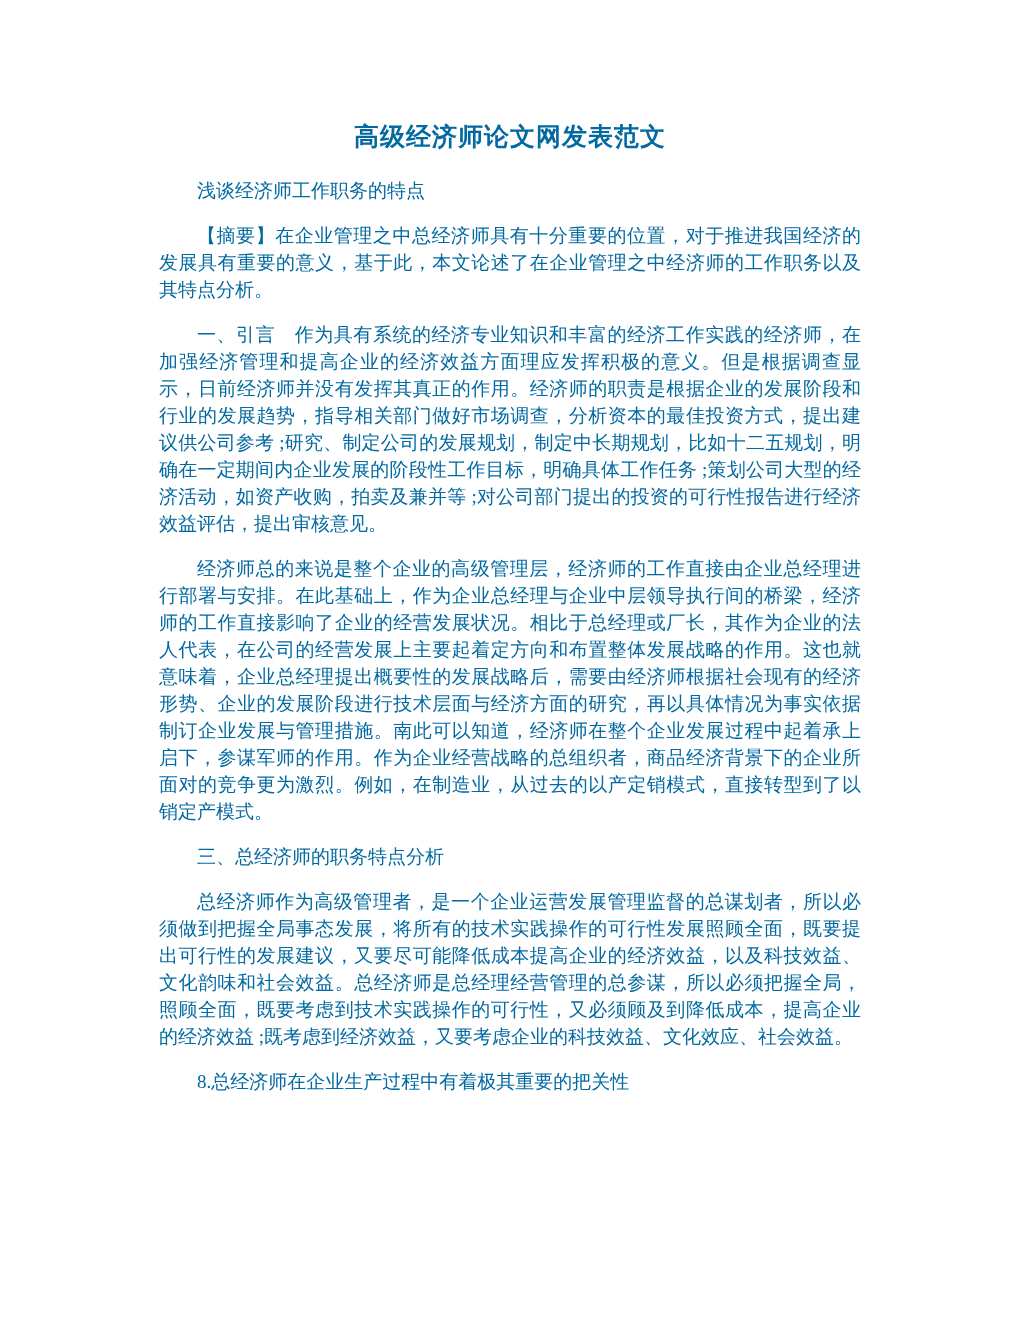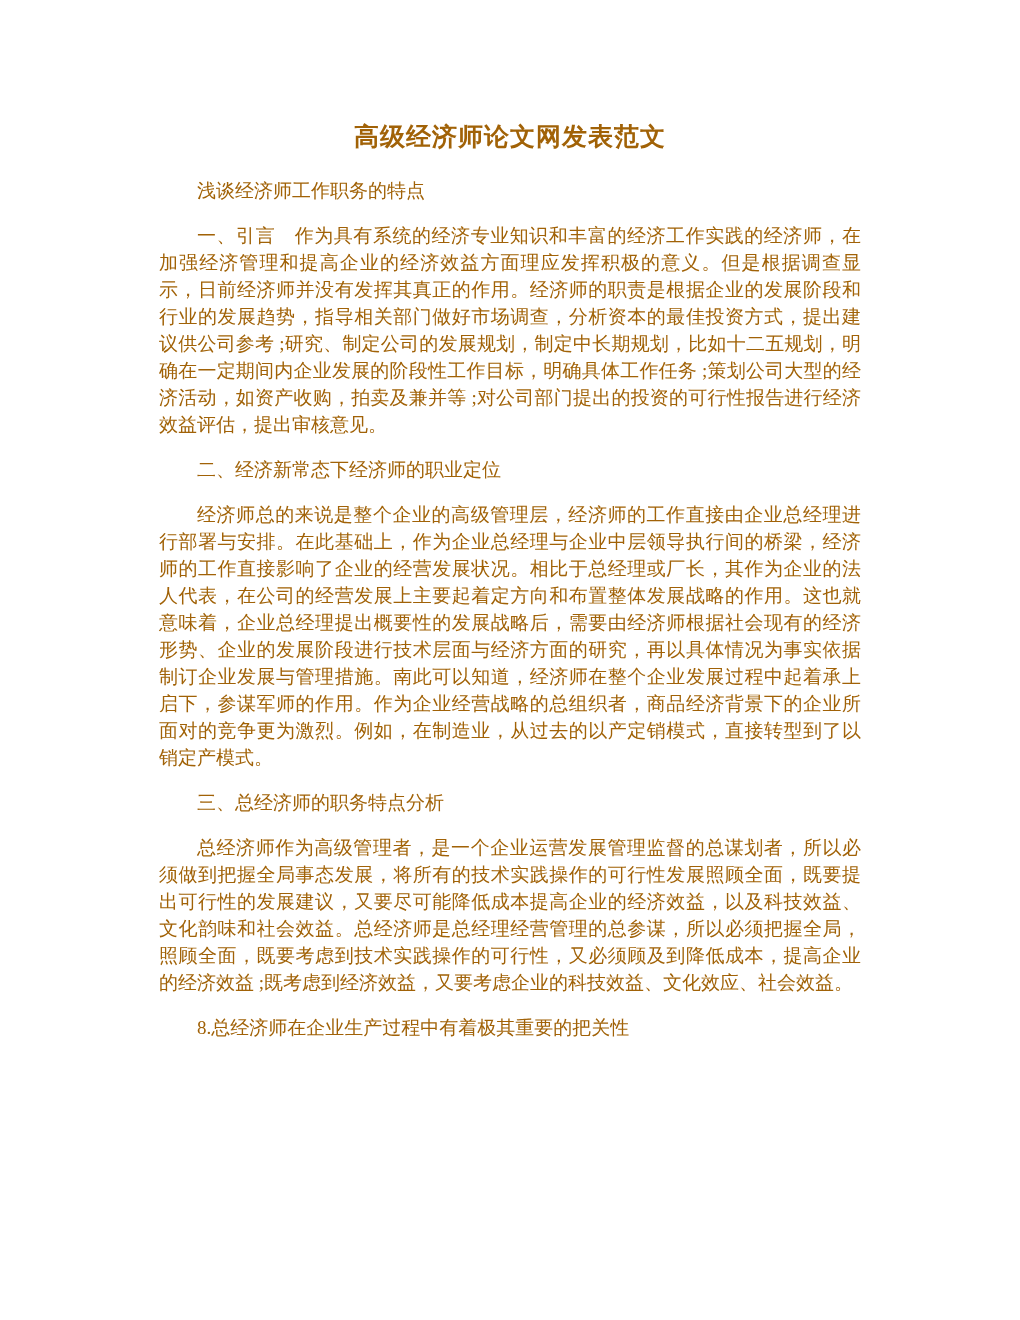--- a/index.html
+++ b/index.html
@@ -7,21 +7,21 @@
     padding: 0;
     background: #ffffff;
   }
   .page {
     position: relative;
     width: 1020px;
     height: 1320px;
     background: #ffffff;
     overflow: hidden;
     font-family: "Liberation Serif", "DejaVu Serif", serif;
-    color: #a16207;
+    color: #0369a1;
   }
   .content {
     margin: 0 143px 0 143px;
     padding-top: 121px;
     width: 734px;
   }
   .doc-title {
     font-size: 25px;
     line-height: 32px;
     font-weight: bold;
@@ -41,25 +41,25 @@
 </head>
 <body>
 
 <div class="page">
   <div class="content">
 
     <h1 class="doc-title">高级经济师论文网发表范文</h1>
 
     <p class="para">浅谈经济师工作职务的特点</p>
 
+    <p class="para">【摘要】在企业管理之中总经济师具有十分重要的位置，对于推进我国经济的发展具有重要的意义，基于此，本文论述了在企业管理之中经济师的工作职务以及其特点分析。</p>
 
 
     <p class="para">一、引言　作为具有系统的经济专业知识和丰富的经济工作实践的经济师，在加强经济管理和提高企业的经济效益方面理应发挥积极的意义。但是根据调查显示，日前经济师并没有发挥其真正的作用。经济师的职责是根据企业的发展阶段和行业的发展趋势，指导相关部门做好市场调查，分析资本的最佳投资方式，提出建议供公司参考 ;研究、制定公司的发展规划，制定中长期规划，比如十二五规划，明确在一定期间内企业发展的阶段性工作目标，明确具体工作任务 ;策划公司大型的经济活动，如资产收购，拍卖及兼并等 ;对公司部门提出的投资的可行性报告进行经济效益评估，提出审核意见。</p>
 
-    <p class="para">二、经济新常态下经济师的职业定位</p>
 
     <p class="para">经济师总的来说是整个企业的高级管理层，经济师的工作直接由企业总经理进行部署与安排。在此基础上，作为企业总经理与企业中层领导执行间的桥梁，经济师的工作直接影响了企业的经营发展状况。相比于总经理或厂长，其作为企业的法人代表，在公司的经营发展上主要起着定方向和布置整体发展战略的作用。这也就意味着，企业总经理提出概要性的发展战略后，需要由经济师根据社会现有的经济形势、企业的发展阶段进行技术层面与经济方面的研究，再以具体情况为事实依据制订企业发展与管理措施。南此可以知道，经济师在整个企业发展过程中起着承上启下，参谋军师的作用。作为企业经营战略的总组织者，商品经济背景下的企业所面对的竞争更为激烈。例如，在制造业，从过去的以产定销模式，直接转型到了以销定产模式。</p>
 
     <p class="para">三、总经济师的职务特点分析</p>
 
 
     <p class="para">总经济师作为高级管理者，是一个企业运营发展管理监督的总谋划者，所以必须做到把握全局事态发展，将所有的技术实践操作的可行性发展照顾全面，既要提出可行性的发展建议，又要尽可能降低成本提高企业的经济效益，以及科技效益、文化韵味和社会效益。总经济师是总经理经营管理的总参谋，所以必须把握全局，照顾全面，既要考虑到技术实践操作的可行性，又必须顾及到降低成本，提高企业的经济效益 ;既考虑到经济效益，又要考虑企业的科技效益、文化效应、社会效益。</p>
 
     <p class="para">8.总经济师在企业生产过程中有着极其重要的把关性</p>
 

